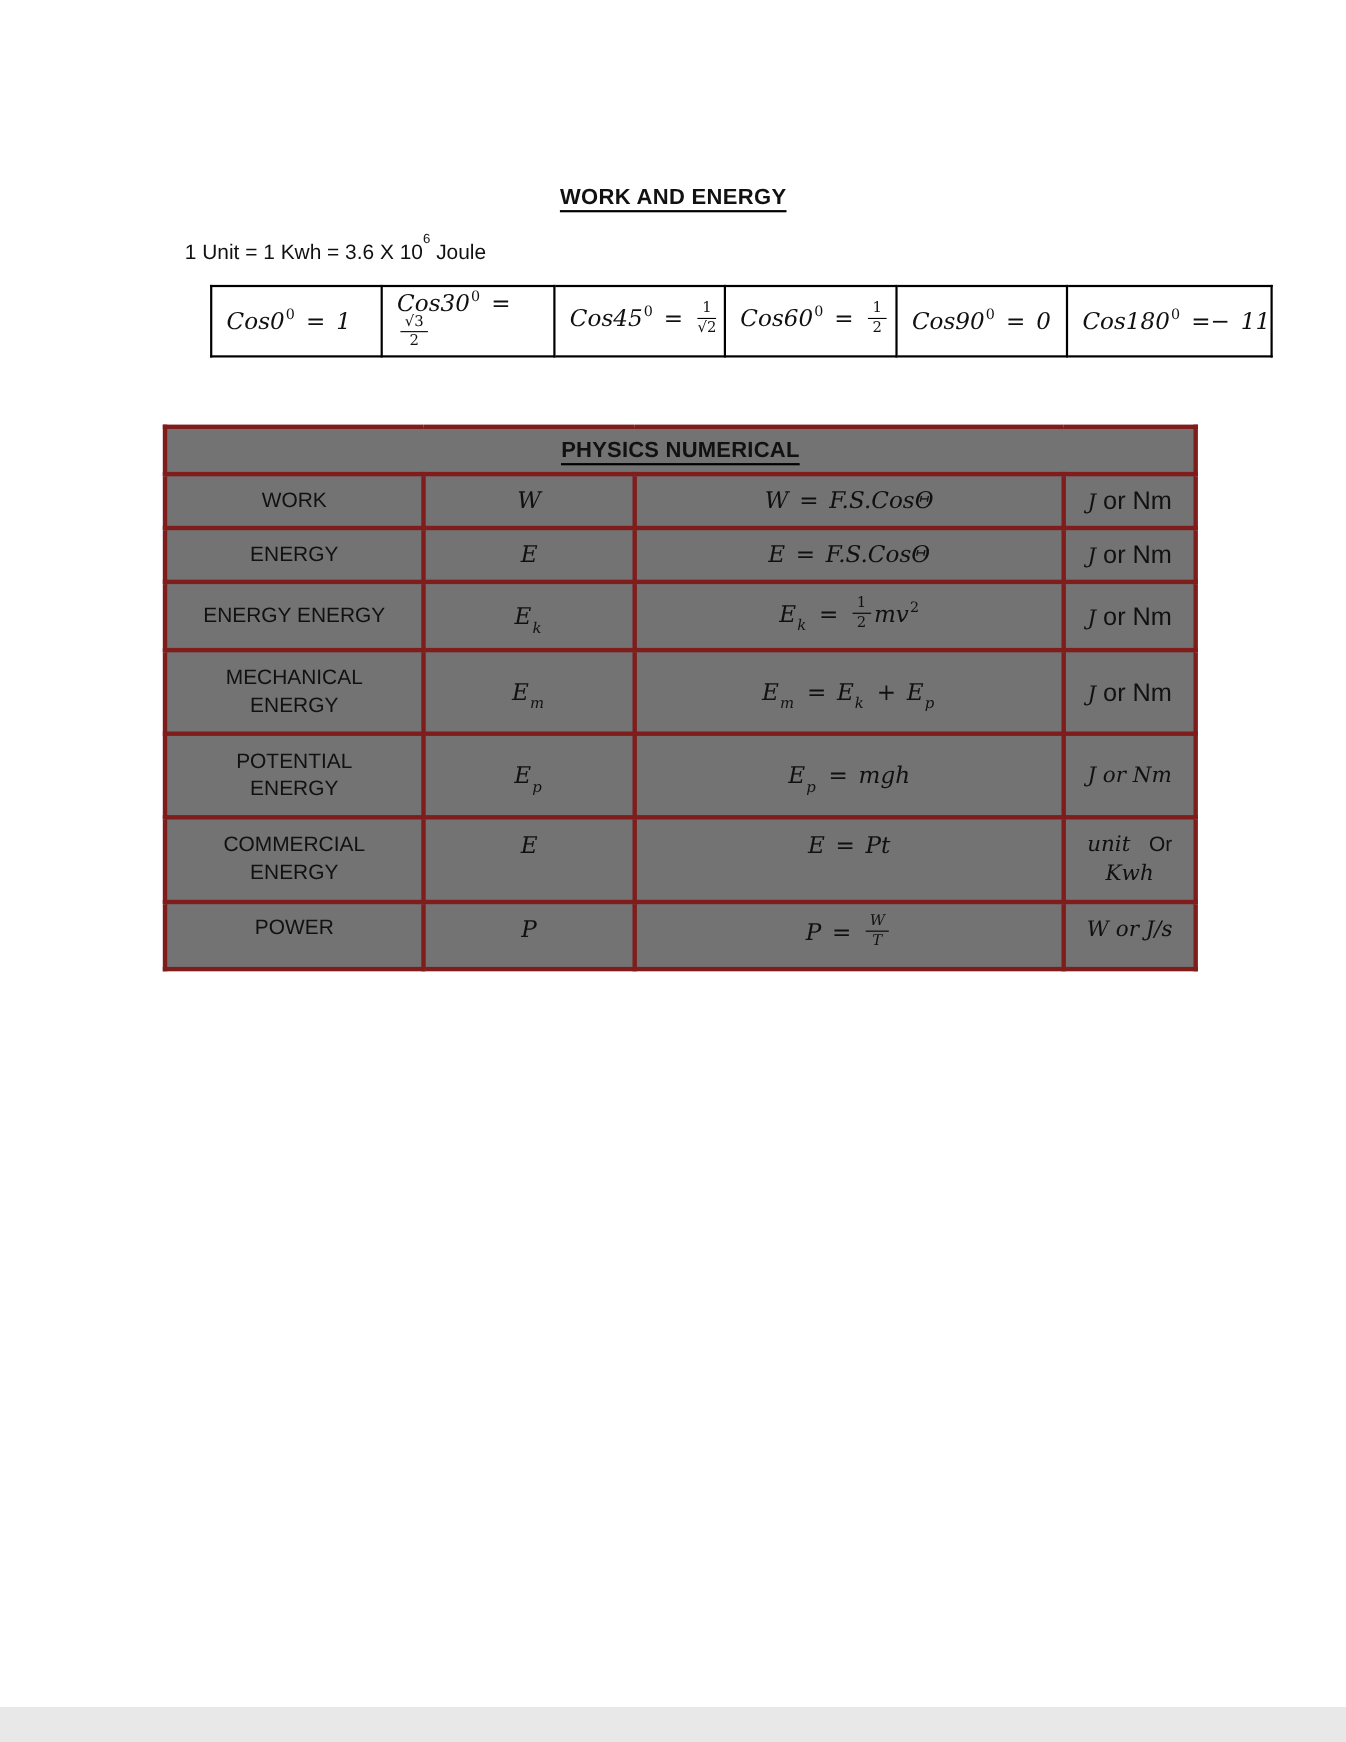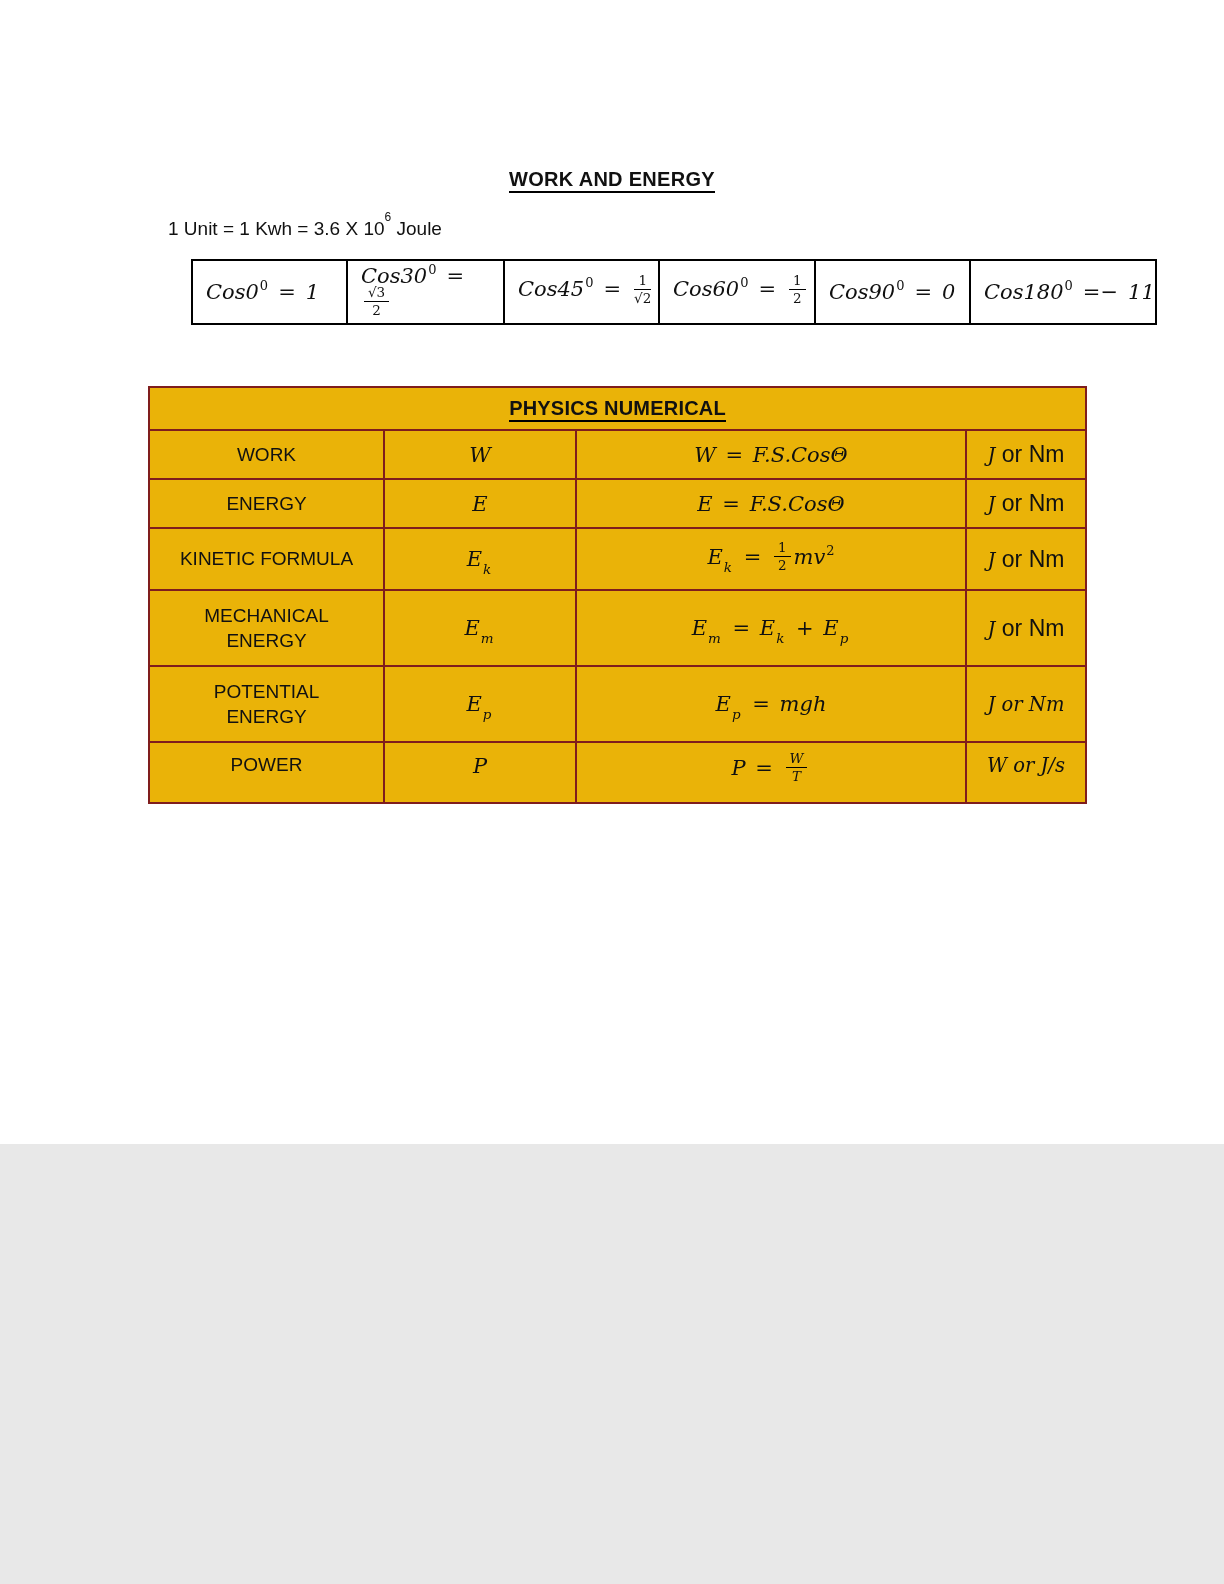--- a/index.html
+++ b/index.html
@@ -1,18 +1,18 @@
 <!DOCTYPE html>
 <html><head>
 <meta charset="utf-8">
 <style>
   * { margin:0; padding:0; box-sizing:border-box; }
   html,body { background:#e8e8e8; }
   .page {
-    position:relative; width:1224px; height:1144px; background:#ffffff;
+    position:relative; width:1224px; height:1552px; background:#ffffff;
     font-family:"Liberation Sans", sans-serif; color:#111;
     overflow:hidden; margin:0 auto;
   }
   
   .doc-title { position:absolute; top:168px; left:0; right:0; text-align:center; }
   .doc-title .t {
     font-weight:bold; font-size:20px; letter-spacing:.3px;
     border-bottom:2.2px solid #000; padding-bottom:1px;
   }
   .unit-line { position:absolute; top:217px; left:144px; font-size:19px;margin-left:24px; }
@@ -51,22 +51,22 @@
   }
   .cos-table td.clip { overflow:hidden; white-space:nowrap; padding-right:0; }
   .cosrel { margin:0 10px; }
 
   
   .phys-table {
     position:absolute; top:386px; left:148px;
     border-collapse:collapse; table-layout:fixed;
   }
   .phys-table td {
-    border:2px solid #7f1d1d; text-align:center; vertical-align:middle;
-    font-size:19px; background:#eab308; padding:2px 4px;margin-top:36px;
+    border:4px solid #7f1d1d; text-align:center; vertical-align:middle;
+    font-size:19px; background:#737373; padding:2px 4px;margin-top:36px;
   }
   .pt-title { height:43px; }
   .pt-title .t {
     font-weight:bold; font-size:20px; letter-spacing:.2px;
     border-bottom:2.2px solid #000; padding-bottom:1px;
   }
   .pt-head td { height:43px; }
   .name-lines div { line-height:1.32; }
   .vtop td { vertical-align:top; padding-top:11px; }
 
@@ -147,21 +147,21 @@
     </tr>
 
     <tr style="height:49px">
       <td>ENERGY</td>
       <td><span class="math">E</span></td>
       <td><span class="math">E = F.S.CosΘ</span></td>
       <td><span class="unit-j">J</span><span class="unit-rest"> or Nm</span></td>
     </tr>
 
     <tr style="height:62px">
-      <td>KINETIC FORMULA</td>
+      <td>ENERGY ENERGY</td>
       <td><span class="math">E</span><span class="msub">k</span></td>
       <td><span class="math">E</span><span class="msub">k</span><span class="math"> = </span><span class="frac"><span class="fnum">1</span><span class="fden">2</span></span><span class="math">mv</span><span class="msup">2</span></td>
       <td><span class="unit-j">J</span><span class="unit-rest"> or Nm</span></td>
     </tr>
 
     <tr style="height:76px">
       <td class="name-lines">
         <div>MECHANICAL</div>
         <div>ENERGY</div>
       </td>
@@ -173,20 +173,32 @@
     <tr style="height:76px">
       <td class="name-lines">
         <div>POTENTIAL</div>
         <div>ENERGY</div>
       </td>
       <td><span class="math">E</span><span class="msub">p</span></td>
       <td><span class="math">E</span><span class="msub">p</span><span class="math"> = mgh</span></td>
       <td><span class="unit-italic">J or Nm</span></td>
     </tr>
 
+    <tr class="vtop" style="height:77px">
+      <td class="name-lines">
+        <div>COMMERCIAL</div>
+        <div>ENERGY</div>
+      </td>
+      <td><span class="math">E</span></td>
+      <td><span class="math">E = Pt</span></td>
+      <td>
+        <div><span class="unit-italic">unit</span><span class="unit-or">Or</span></div>
+        <div class="unit-line2"><span class="unit-italic">Kwh</span></div>
+      </td>
+    </tr>
 
     <tr class="vtop" style="height:61px">
       <td>POWER</td>
       <td><span class="math">P</span></td>
       <td><span class="math">P = </span><span class="frac frac-it"><span class="fnum">W</span><span class="fden">T</span></span></td>
       <td><span class="unit-italic">W or J/s</span></td>
     </tr>
   </tbody>
     </table>
 

